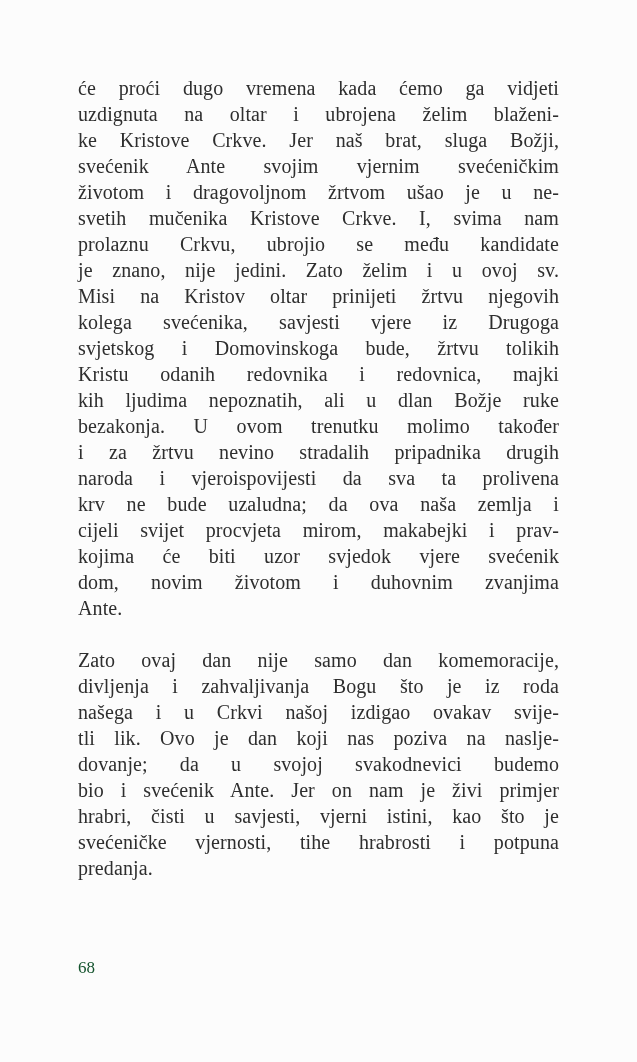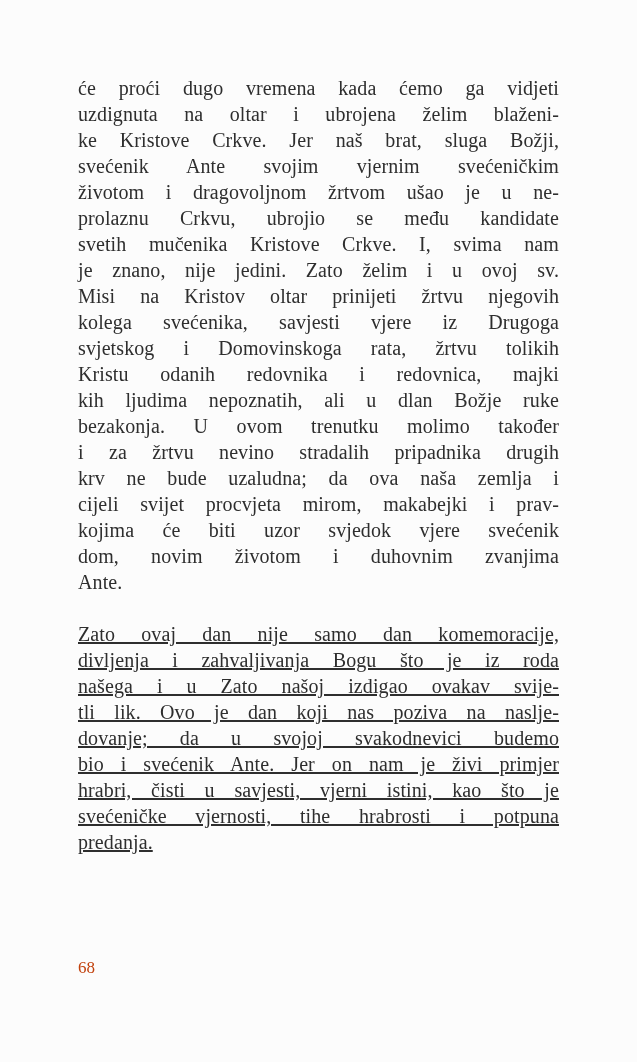--- a/index.html
+++ b/index.html
@@ -20,72 +20,72 @@
     inset: 0;
   }
   .text-block {
     position: absolute;
     left: 78px;
     top: 75px;
     width: 481px;
   }
   .para + .para {
     margin-top: 26px;
-    text-decoration: underline;
   }
   .line {
     font-size: 20px;
     line-height: 26px;
     text-align: justify;
     text-align-last: justify;
     letter-spacing: 0.1px;
   }
   .line.last {
     text-align-last: left;
   }
   .page-number {
     position: absolute;
     left: 78px;
     top: 957px;
     font-size: 17px;
     line-height: 22px;
-    color: #c2410c;
+    color: #14532d;
   }
 </style>
 </head>
 <body>
 
 <div class="page">
   <main class="text-block">
       <div class="para">
         <div class="line">će proći dugo vremena kada ćemo ga vidjeti</div>
         <div class="line">uzdignuta na oltar i ubrojena želim blaženi-</div>
         <div class="line">ke Kristove Crkve. Jer naš brat, sluga Božji,</div>
         <div class="line">svećenik Ante svojim vjernim svećeničkim</div>
         <div class="line">životom i dragovoljnom žrtvom ušao je u ne-</div>
+        <div class="line">svetih mučenika Kristove Crkve. I, svima nam</div>
         <div class="line">prolaznu Crkvu, ubrojio se među kandidate</div>
-        <div class="line">svetih mučenika Kristove Crkve. I, svima nam</div>
         <div class="line">je znano, nije jedini. Zato želim i u ovoj sv.</div>
         <div class="line">Misi na Kristov oltar prinijeti žrtvu njegovih</div>
         <div class="line">kolega svećenika, savjesti vjere iz Drugoga</div>
-        <div class="line">svjetskog i Domovinskoga rata, žrtvu tolikih</div>
+        <div class="line">svjetskog i Domovinskoga bude, žrtvu tolikih</div>
         <div class="line">Kristu odanih redovnika i redovnica, majki</div>
         <div class="line">kih ljudima nepoznatih, ali u dlan Božje ruke</div>
         <div class="line">bezakonja. U ovom trenutku molimo također</div>
         <div class="line">i za žrtvu nevino stradalih pripadnika drugih</div>
+        <div class="line">naroda i vjeroispovijesti da sva ta prolivena</div>
         <div class="line">krv ne bude uzaludna; da ova naša zemlja i</div>
         <div class="line">cijeli svijet procvjeta mirom, makabejki i prav-</div>
         <div class="line">kojima će biti uzor svjedok vjere svećenik</div>
         <div class="line">dom, novim životom i duhovnim zvanjima</div>
         <div class="line last">Ante.</div>
       </div>
       <div class="para">
         <div class="line">Zato ovaj dan nije samo dan komemoracije,</div>
         <div class="line">divljenja i zahvaljivanja Bogu što je iz roda</div>
-        <div class="line">našega i u Zato našoj izdigao ovakav svije-</div>
+        <div class="line">našega i u Crkvi našoj izdigao ovakav svije-</div>
         <div class="line">tli lik. Ovo je dan koji nas poziva na naslje-</div>
         <div class="line">dovanje; da u svojoj svakodnevici budemo</div>
         <div class="line">bio i svećenik Ante. Jer on nam je živi primjer</div>
         <div class="line">hrabri, čisti u savjesti, vjerni istini, kao što je</div>
         <div class="line">svećeničke vjernosti, tihe hrabrosti i potpuna</div>
         <div class="line last">predanja.</div>
       </div>
     </main>
   <div class="page-number">68</div>
 </div>

